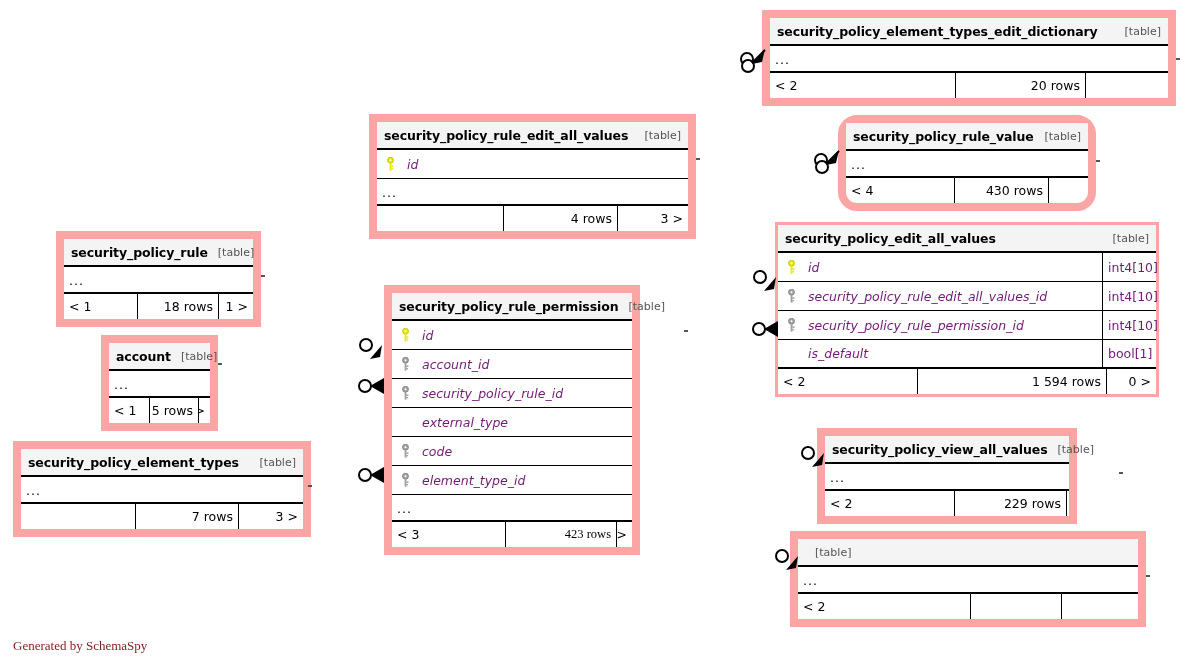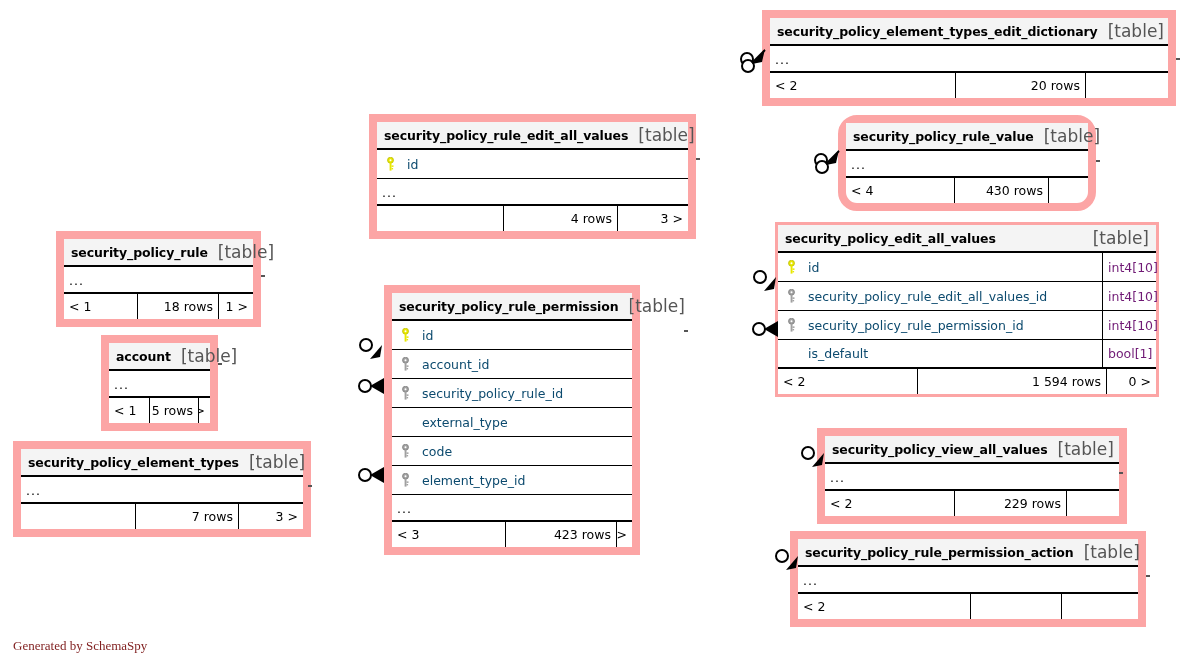--- a/index.html
+++ b/index.html
@@ -46,41 +46,42 @@
     justify-content: space-between;
   }
   .nhead .tname {
     font-weight: bold;
     font-size: 12.5px;
     color: #000000;
     letter-spacing: -0.1px;
     white-space: nowrap;
   }
   .nhead .ttag {
-    font-size: 17px;
+    font-size: 11px;
     color: #555555;
     white-space: nowrap;
     padding-left: 10px;
   }
 
   
   .ncol { padding: 0; }
   .ncol .keyslot {
     width: 26px;
     min-width: 26px;
     display: flex;
     align-items: center;
     justify-content: center;
   }
   .ncol .cname {
     flex: 1;
     font-size: 12.5px;
-    color: #0c4a6e;
+    color: #701a75;
     white-space: nowrap;
     padding-left: 4px;
+    font-style: italic;
   }
   .ncol .ctype {
     border-left: 1px solid #000000;
     font-size: 12.5px;
     color: #701a75;
     padding: 0 5px;
     height: 100%;
     display: flex;
     align-items: center;
     white-space: nowrap;
@@ -346,25 +347,25 @@
             <rect x="5.5" y="11.0" width="1.6" height="1.4" fill="#a0a0a0"></rect>
           </svg>
         </div>
         <div class="cname">element_type_id</div>
       </div>
       <div class="nrow nell">
         <span>...</span>
       </div>
       <div class="nrow nfoot">
         <div class="fcell fleft" style="width: 113px; min-width: 113px;">&lt; 3</div>
-        <div class="fcell fmid" style="width: 111px; min-width: 111px;">423 rows</div>
+        <div class="fcell fmid" style="width: 111px; min-width: 111px; font-family: Liberation Serif, serif;">423 rows</div>
         <div class="fcell fright" style="flex: 1 1 0%;">4 &gt;</div>
       </div>
     </div>
-    <div class="node" style="left: 817px; top: 428px; width: 310px;">
+    <div class="node" style="left: 817px; top: 428px; width: 260px;">
       <div class="nrow nhead">
         <span class="tname">security_policy_view_all_values</span>
         <span class="ttag">[table]</span>
       </div>
       <div class="nrow nell">
         <span>...</span>
       </div>
       <div class="nrow nfoot">
         <div class="fcell fleft" style="width: 129px; min-width: 129px;">&lt; 2</div>
         <div class="fcell fmid" style="width: 112px; min-width: 112px;">229 rows</div>
@@ -380,21 +381,20 @@
         <span>...</span>
       </div>
       <div class="nrow nfoot">
         <div class="fcell fleft" style="width: 114px; min-width: 114px;"></div>
         <div class="fcell fmid" style="width: 103px; min-width: 103px;">7 rows</div>
         <div class="fcell fright" style="flex: 1 1 0%;">3 &gt;</div>
       </div>
     </div>
     <div class="node" style="left: 790px; top: 531px; width: 356px;">
       <div class="nrow nhead">
-        <span class="tname">security_policy_rule_permission_action</span>
         <span class="ttag">[table]</span>
       </div>
       <div class="nrow nell">
         <span>...</span>
       </div>
       <div class="nrow nfoot">
         <div class="fcell fleft" style="width: 172px; min-width: 172px;">&lt; 2</div>
         <div class="fcell fmid" style="width: 91px; min-width: 91px;"></div>
         <div class="fcell fright" style="flex: 1 1 0%;"></div>
       </div>

